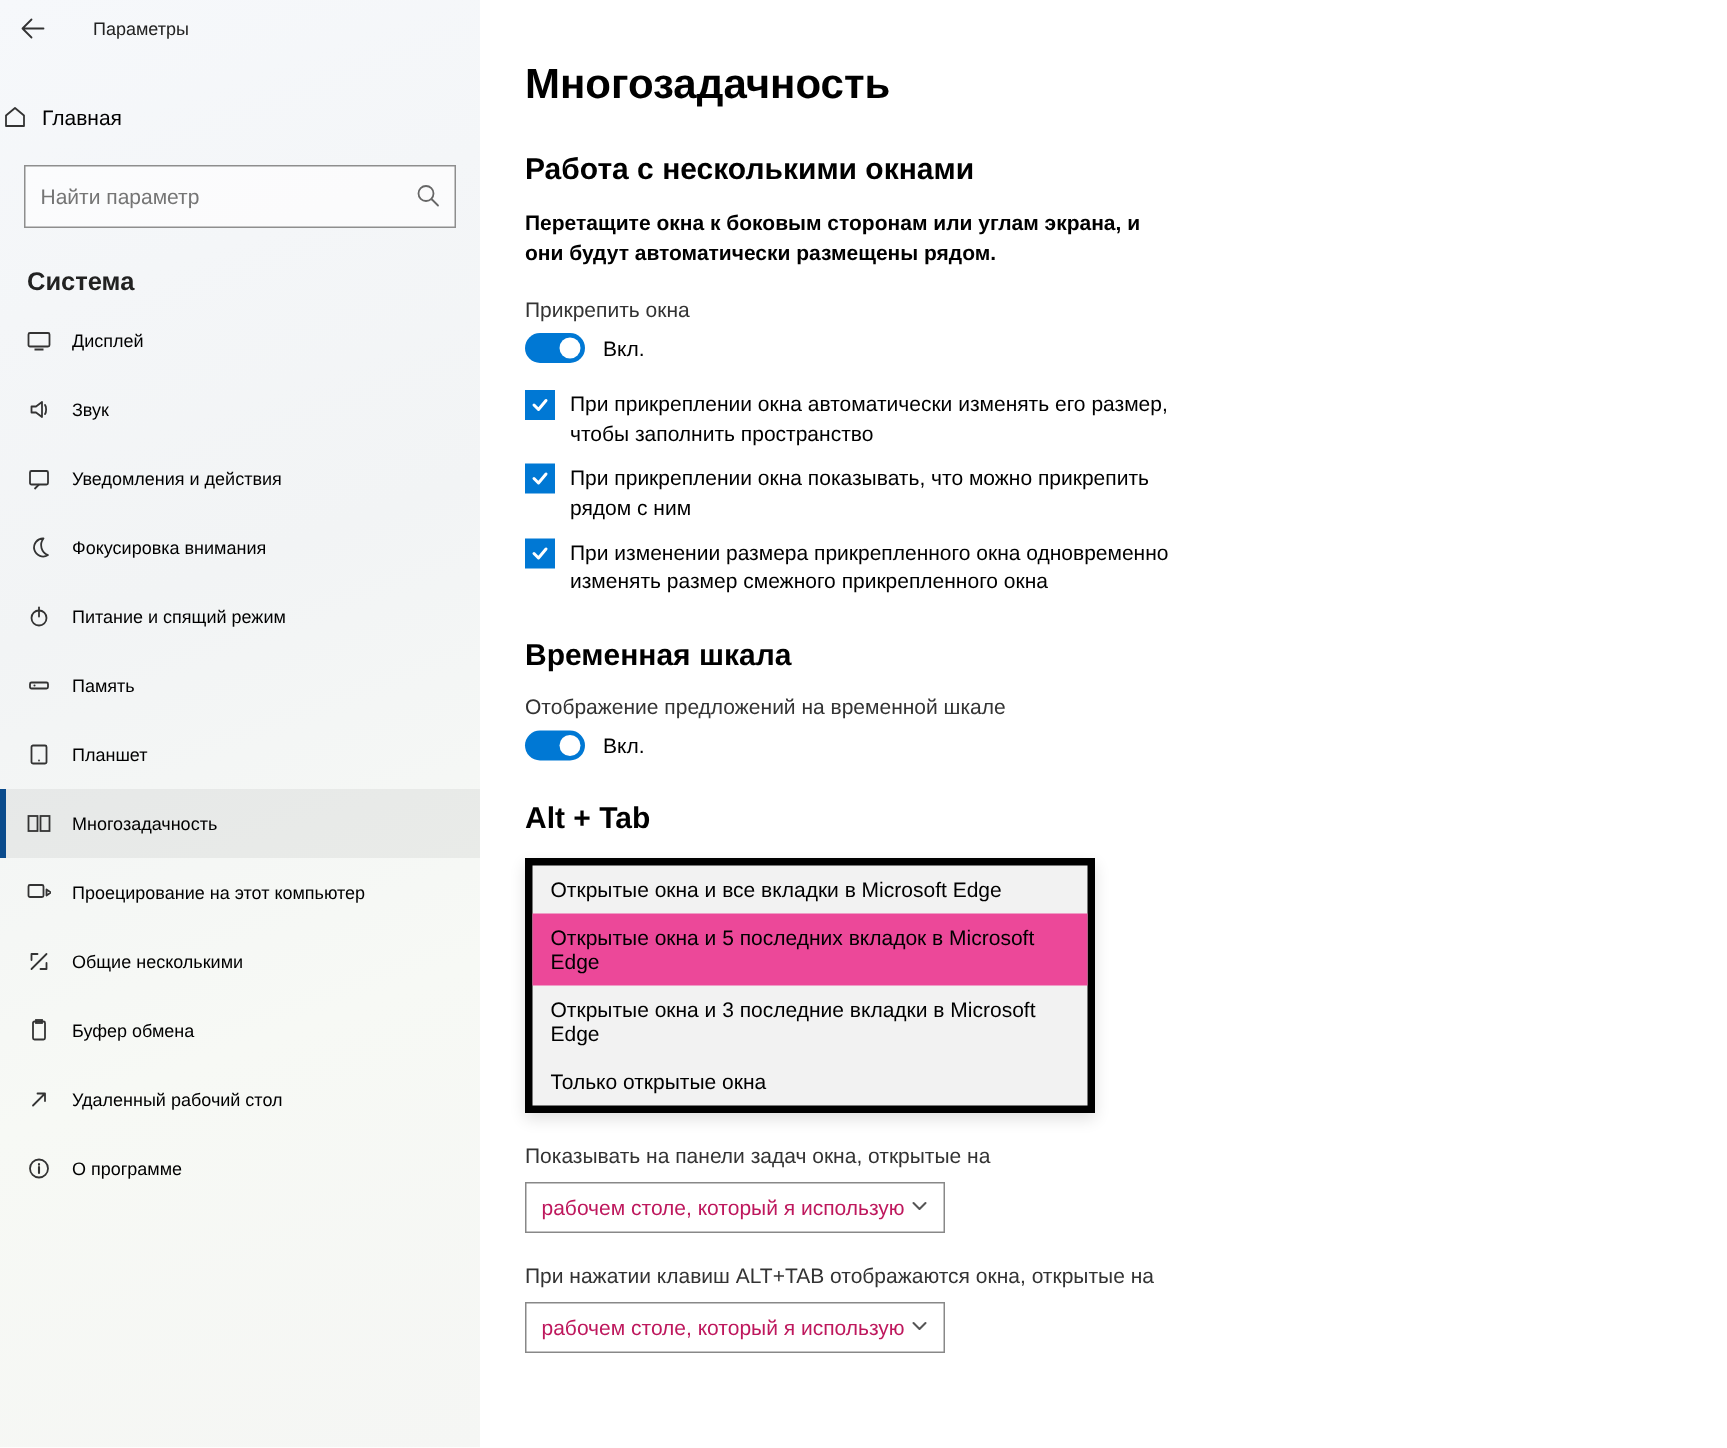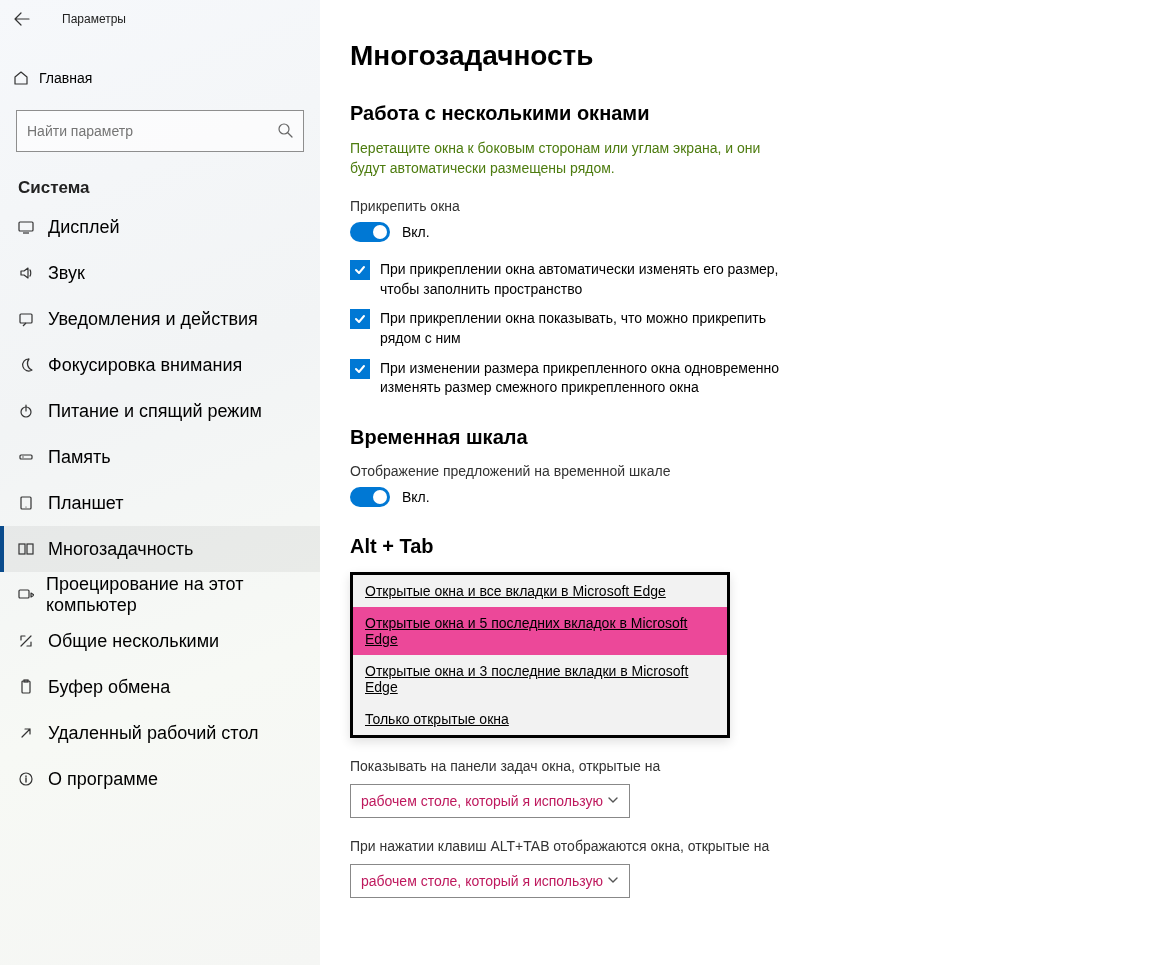--- a/index.html
+++ b/index.html
@@ -4,55 +4,55 @@
 <style>
   * { box-sizing: border-box; margin: 0; padding: 0; font-family: "Segoe UI", Arial, sans-serif; }
   body { width: 1151px; height: 965px; background: #fff; overflow: hidden; font-size: 14px; color: #000; }
   .app { display: flex; width: 100%; height: 100%; }
 
   
   .sidebar { width: 320px; height: 100%; background: linear-gradient(160deg,#f6f8fb 0%,#f2f4f5 40%,#f7f9f5 70%,#f5f6f4 100%); border-right: 0; position: relative; }
   .sidebar .titlebar { display:flex; align-items:center; height:38px; padding-left:14px; }
   .sidebar .back { width:28px; display:flex; align-items:center; cursor:pointer; color:#333; }
   .sidebar .wintitle { font-size:12px; color:#222; margin-left:20px; }
-  .home-row { display:flex; align-items:center; height:44px; padding-left:13px; margin-top:18px; cursor:pointer;text-align:right; }
+  .home-row { display:flex; align-items:center; height:44px; padding-left:2px; margin-top:18px; cursor:pointer;text-align:right; }
   .home-row .hicon { width:26px; display:flex; align-items:center; color:#333; }
   .home-row .hlabel { font-size:14px; color:#000; }
   .searchbox { margin:10px 16px 0 16px; height:42px; border:1px solid #8e8e8e; background:rgba(255,255,255,0.6); display:flex; align-items:center; padding:0 10px; }
   .searchbox input { flex:1; border:none; outline:none; background:transparent; font-size:14px; color:#444; }
   .searchbox .sicon { color:#555; }
   .grouplabel { font-size:17px; font-weight:600; color:#222; margin:26px 0 6px 18px; }
   .nav { list-style:none; }
   .nav li { display:flex; align-items:center; height:46px; padding-left:18px; cursor:pointer; position:relative; }
   .nav li .nicon { width:30px; display:flex; align-items:center; color:#333; }
-  .nav li .nlabel { font-size:18px; color:#000; }
+  .nav li .nlabel { font-size:12px; color:#000; }
   .nav li.active { background:rgba(0,0,0,0.05); }
   .nav li.active::before { content:""; position:absolute; left:0; top:0; bottom:0; width:4px; background:#0a4b8c; }
 
   
   .main { flex:1; padding:40px 0 40px 30px; overflow:hidden; position:relative; }
   h1 { font-size:28px; font-weight:600; margin-bottom:30px; }
   h2 { font-size:20px; font-weight:600; margin:28px 0 14px 0; }
-  .desc { font-size:14px; color:#4d7c0f; max-width:430px; line-height:1.4; margin-bottom:20px; }
+  .desc { font-size:14px; color:#000000; max-width:430px; line-height:1.4; margin-bottom:20px;font-weight:bold; }
   .subhdr { font-size:14px; color:#333; margin-bottom:8px; }
 
   
   .toggle-row { display:flex; align-items:center; gap:12px; margin-bottom:18px; }
   .toggle { width:40px; height:20px; border-radius:10px; background:#0078d4; position:relative; cursor:pointer; }
   .toggle .knob { position:absolute; right:3px; top:3px; width:14px; height:14px; border-radius:50%; background:#fff; }
   .toggle-label { font-size:14px; color:#000; }
 
   
   .cb-row { display:flex; align-items:flex-start; gap:10px; margin-bottom:10px; max-width:440px; }
   .cb { width:20px; height:20px; background:#0078d4; display:flex; align-items:center; justify-content:center; flex-shrink:0; cursor:pointer; }
   .cb svg { stroke:#fff; }
   .cb-row .cblabel { font-size:14px; color:#000; line-height:1.4; }
 
   
-  .dropdown-open { width:380px; border:3px solid #000000; background:#f2f2f2; box-shadow:0 4px 10px rgba(0,0,0,0.12); margin-top:6px;text-decoration:underline; }
+  .dropdown-open { width:380px; border:5px solid #000000; background:#f2f2f2; box-shadow:0 4px 10px rgba(0,0,0,0.12); margin-top:6px; }
   .dropdown-open .opt { padding:8px 12px; font-size:14px; color:#000; cursor:pointer; }
   .dropdown-open .opt.sel { background:#ec4899; color:#000; }
 
   
   .sel-closed { display:inline-flex; align-items:center; justify-content:space-between; min-width:280px; height:34px; border:1px solid #888; padding:0 10px; font-size:14px; color:#be185d; cursor:pointer; margin-top:4px; }
   .sel-closed .chev { color:#555; }
 
   .block { margin-bottom:18px; }
   .label-above { font-size:14px; color:#333; margin-top:20px; margin-bottom:6px; }
 </style>

